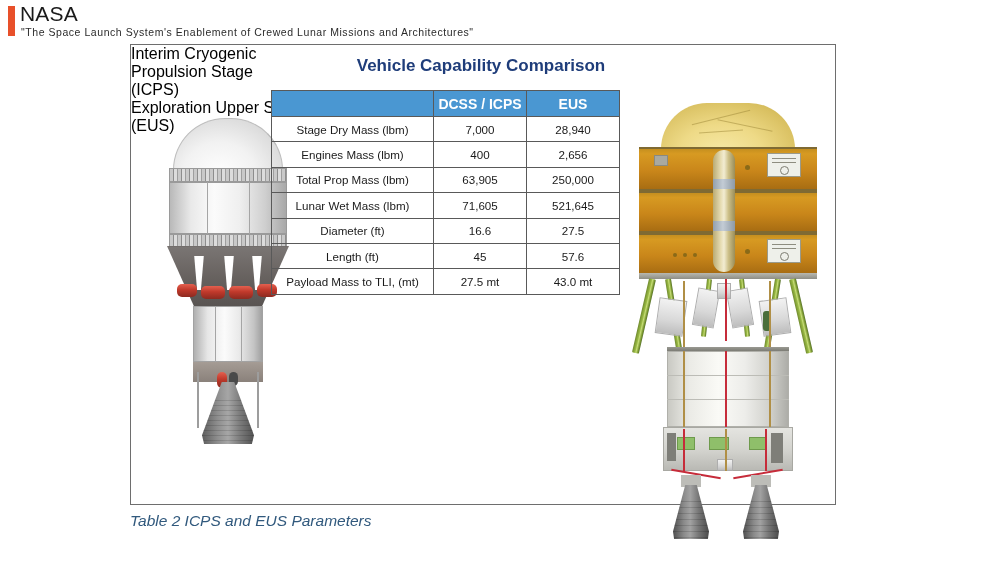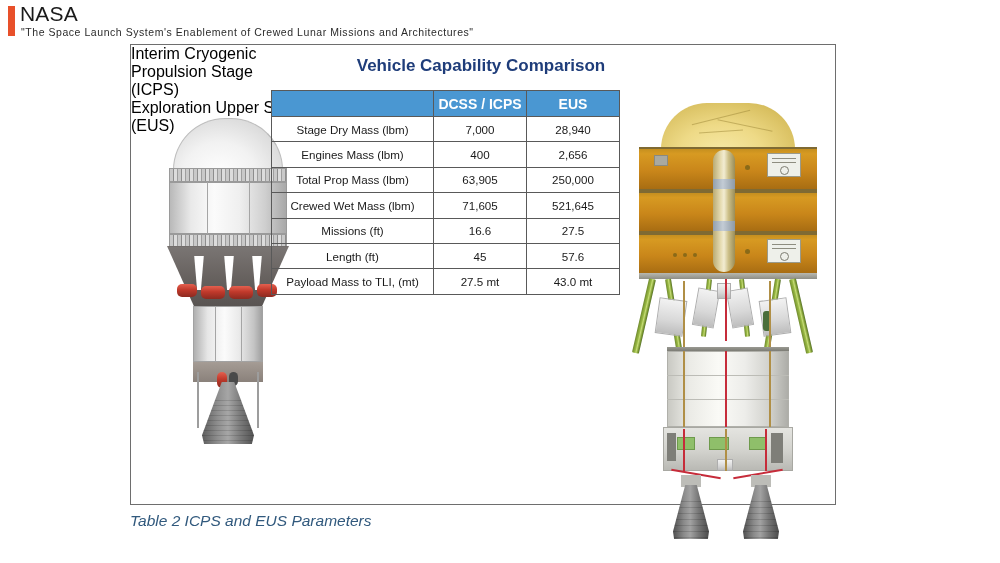--- a/index.html
+++ b/index.html
@@ -354,26 +354,26 @@
         <td class="cell-label">Engines Mass (lbm)</td>
         <td>400</td>
         <td>2,656</td>
       </tr>
       <tr>
         <td class="cell-label">Total Prop Mass (lbm)</td>
         <td>63,905</td>
         <td>250,000</td>
       </tr>
       <tr>
-        <td class="cell-label">Crewed Wet Mass (lbm)</td>
+        <td class="cell-label">Lunar Wet Mass (lbm)</td>
         <td>71,605</td>
         <td>521,645</td>
       </tr>
       <tr>
-        <td class="cell-label">Missions (ft)</td>
+        <td class="cell-label">Diameter (ft)</td>
         <td>16.6</td>
         <td>27.5</td>
       </tr>
       <tr>
         <td class="cell-label">Length (ft)</td>
         <td>45</td>
         <td>57.6</td>
       </tr>
       <tr>
         <td class="cell-label">Payload Mass to TLI, (mt)</td>

